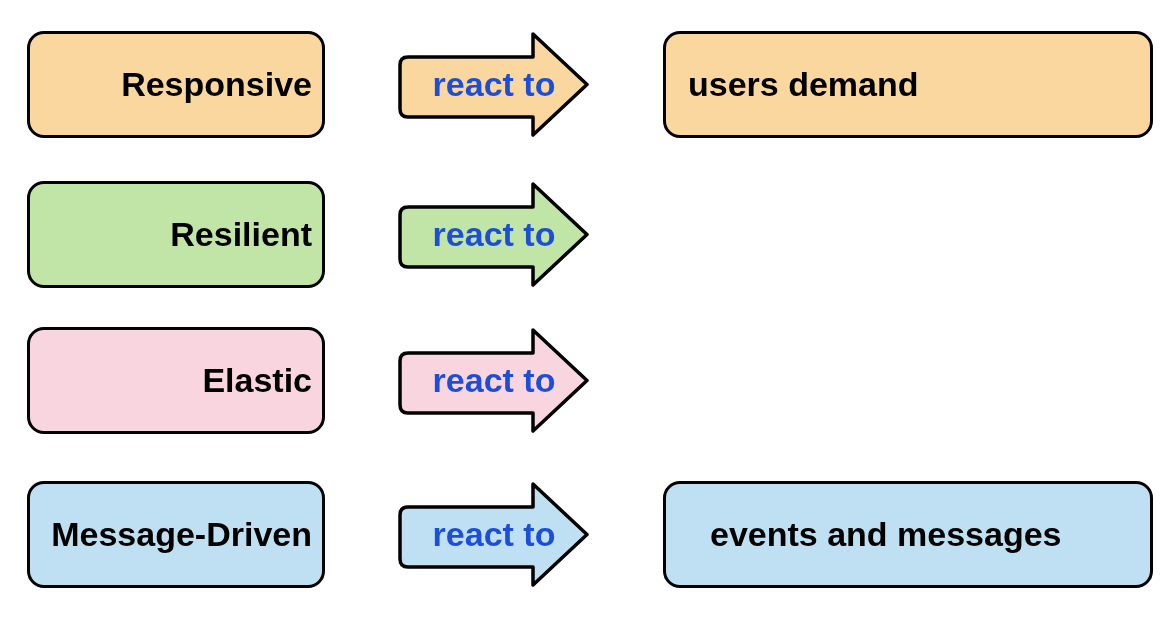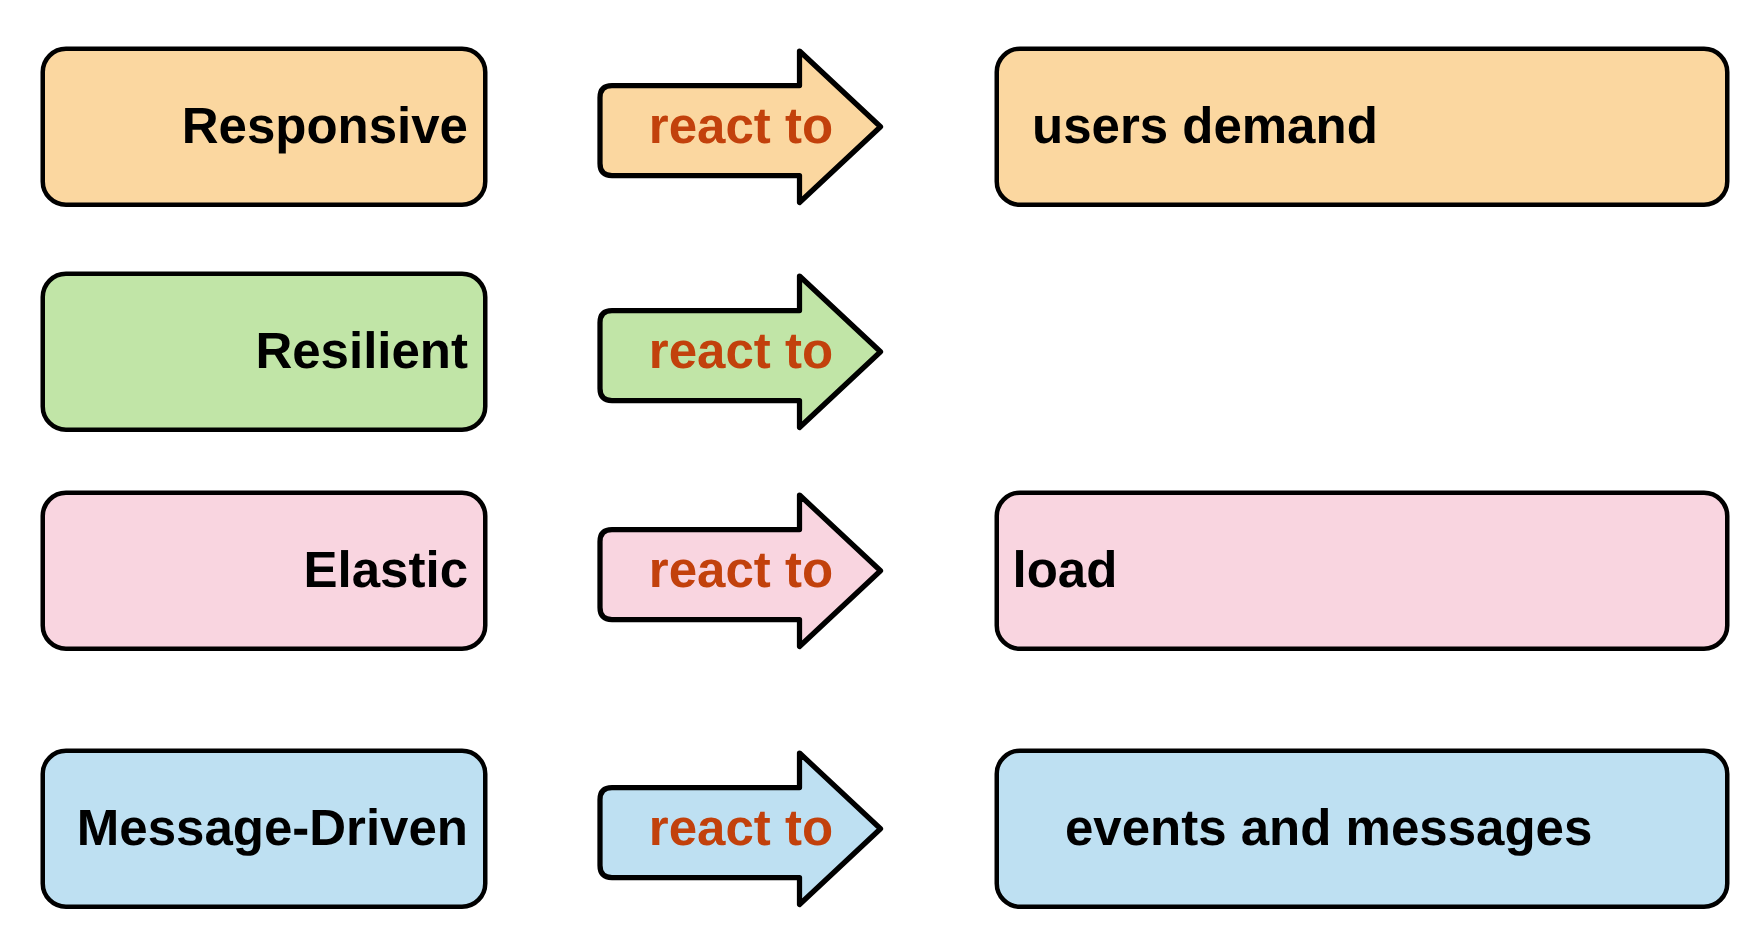--- a/index.html
+++ b/index.html
@@ -17,21 +17,21 @@
   }
   .row {
     position: absolute;
     left: 0;
     width: 1176px;
     height: 107px;
   }
   .row.r0 { top: 31px; }
   .row.r1 { top: 181px; padding-left: 48px; }
   .row.r2 { top: 327px; text-align: center; }
-  .row.r3 { top: 499px; }
+  .row.r3 { top: 481px; }
 
   .box {
     position: absolute;
     top: 0;
     height: 107px;
     box-sizing: border-box;
     border: 3.5px solid #000000;
     border-radius: 17px;
     display: flex;
     align-items: center;
@@ -70,21 +70,21 @@
     position: absolute;
     left: 0;
     top: 0;
     width: 100%;
     height: 100%;
     display: flex;
     align-items: center;
     justify-content: center;
     font-weight: bold;
     font-size: 34px;
-    color: #c2410c;
+    color: #1d4ed8;
     white-space: nowrap;
   }
 </style>
 </head>
 <body>
 
 <div class="canvas">
 
   <div class="row r0">
     <div class="box trait" style="background: rgb(251, 215, 160);">
@@ -116,23 +116,20 @@
   <div class="row r2">
     <div class="box trait" style="background: rgb(249, 213, 224);">
       <span>Elastic</span>
     </div>
     <div class="arrow">
       <svg width="196" height="107" viewBox="0 0 196 107">
         <path d="M 12 26 H 137 V 3 L 191 53.5 L 137 104 V 86 H 12 Q 4 86 4 78 V 34 Q 4 26 12 26 Z" stroke="#000000" stroke-width="3.5" stroke-linejoin="round" style="fill: rgb(249, 213, 224);"></path>
       </svg>
       <span class="arrow-label">react to</span>
     </div>
-    <div class="box target" style="background: rgb(249, 213, 224);">
-      <span>load</span>
-    </div>
   </div>
 
   <div class="row r3">
     <div class="box trait" style="background: rgb(190, 224, 242);">
       <span>Message-Driven</span>
     </div>
     <div class="arrow">
       <svg width="196" height="107" viewBox="0 0 196 107">
         <path d="M 12 26 H 137 V 3 L 191 53.5 L 137 104 V 86 H 12 Q 4 86 4 78 V 34 Q 4 26 12 26 Z" stroke="#000000" stroke-width="3.5" stroke-linejoin="round" style="fill: rgb(190, 224, 242);"></path>
       </svg>

